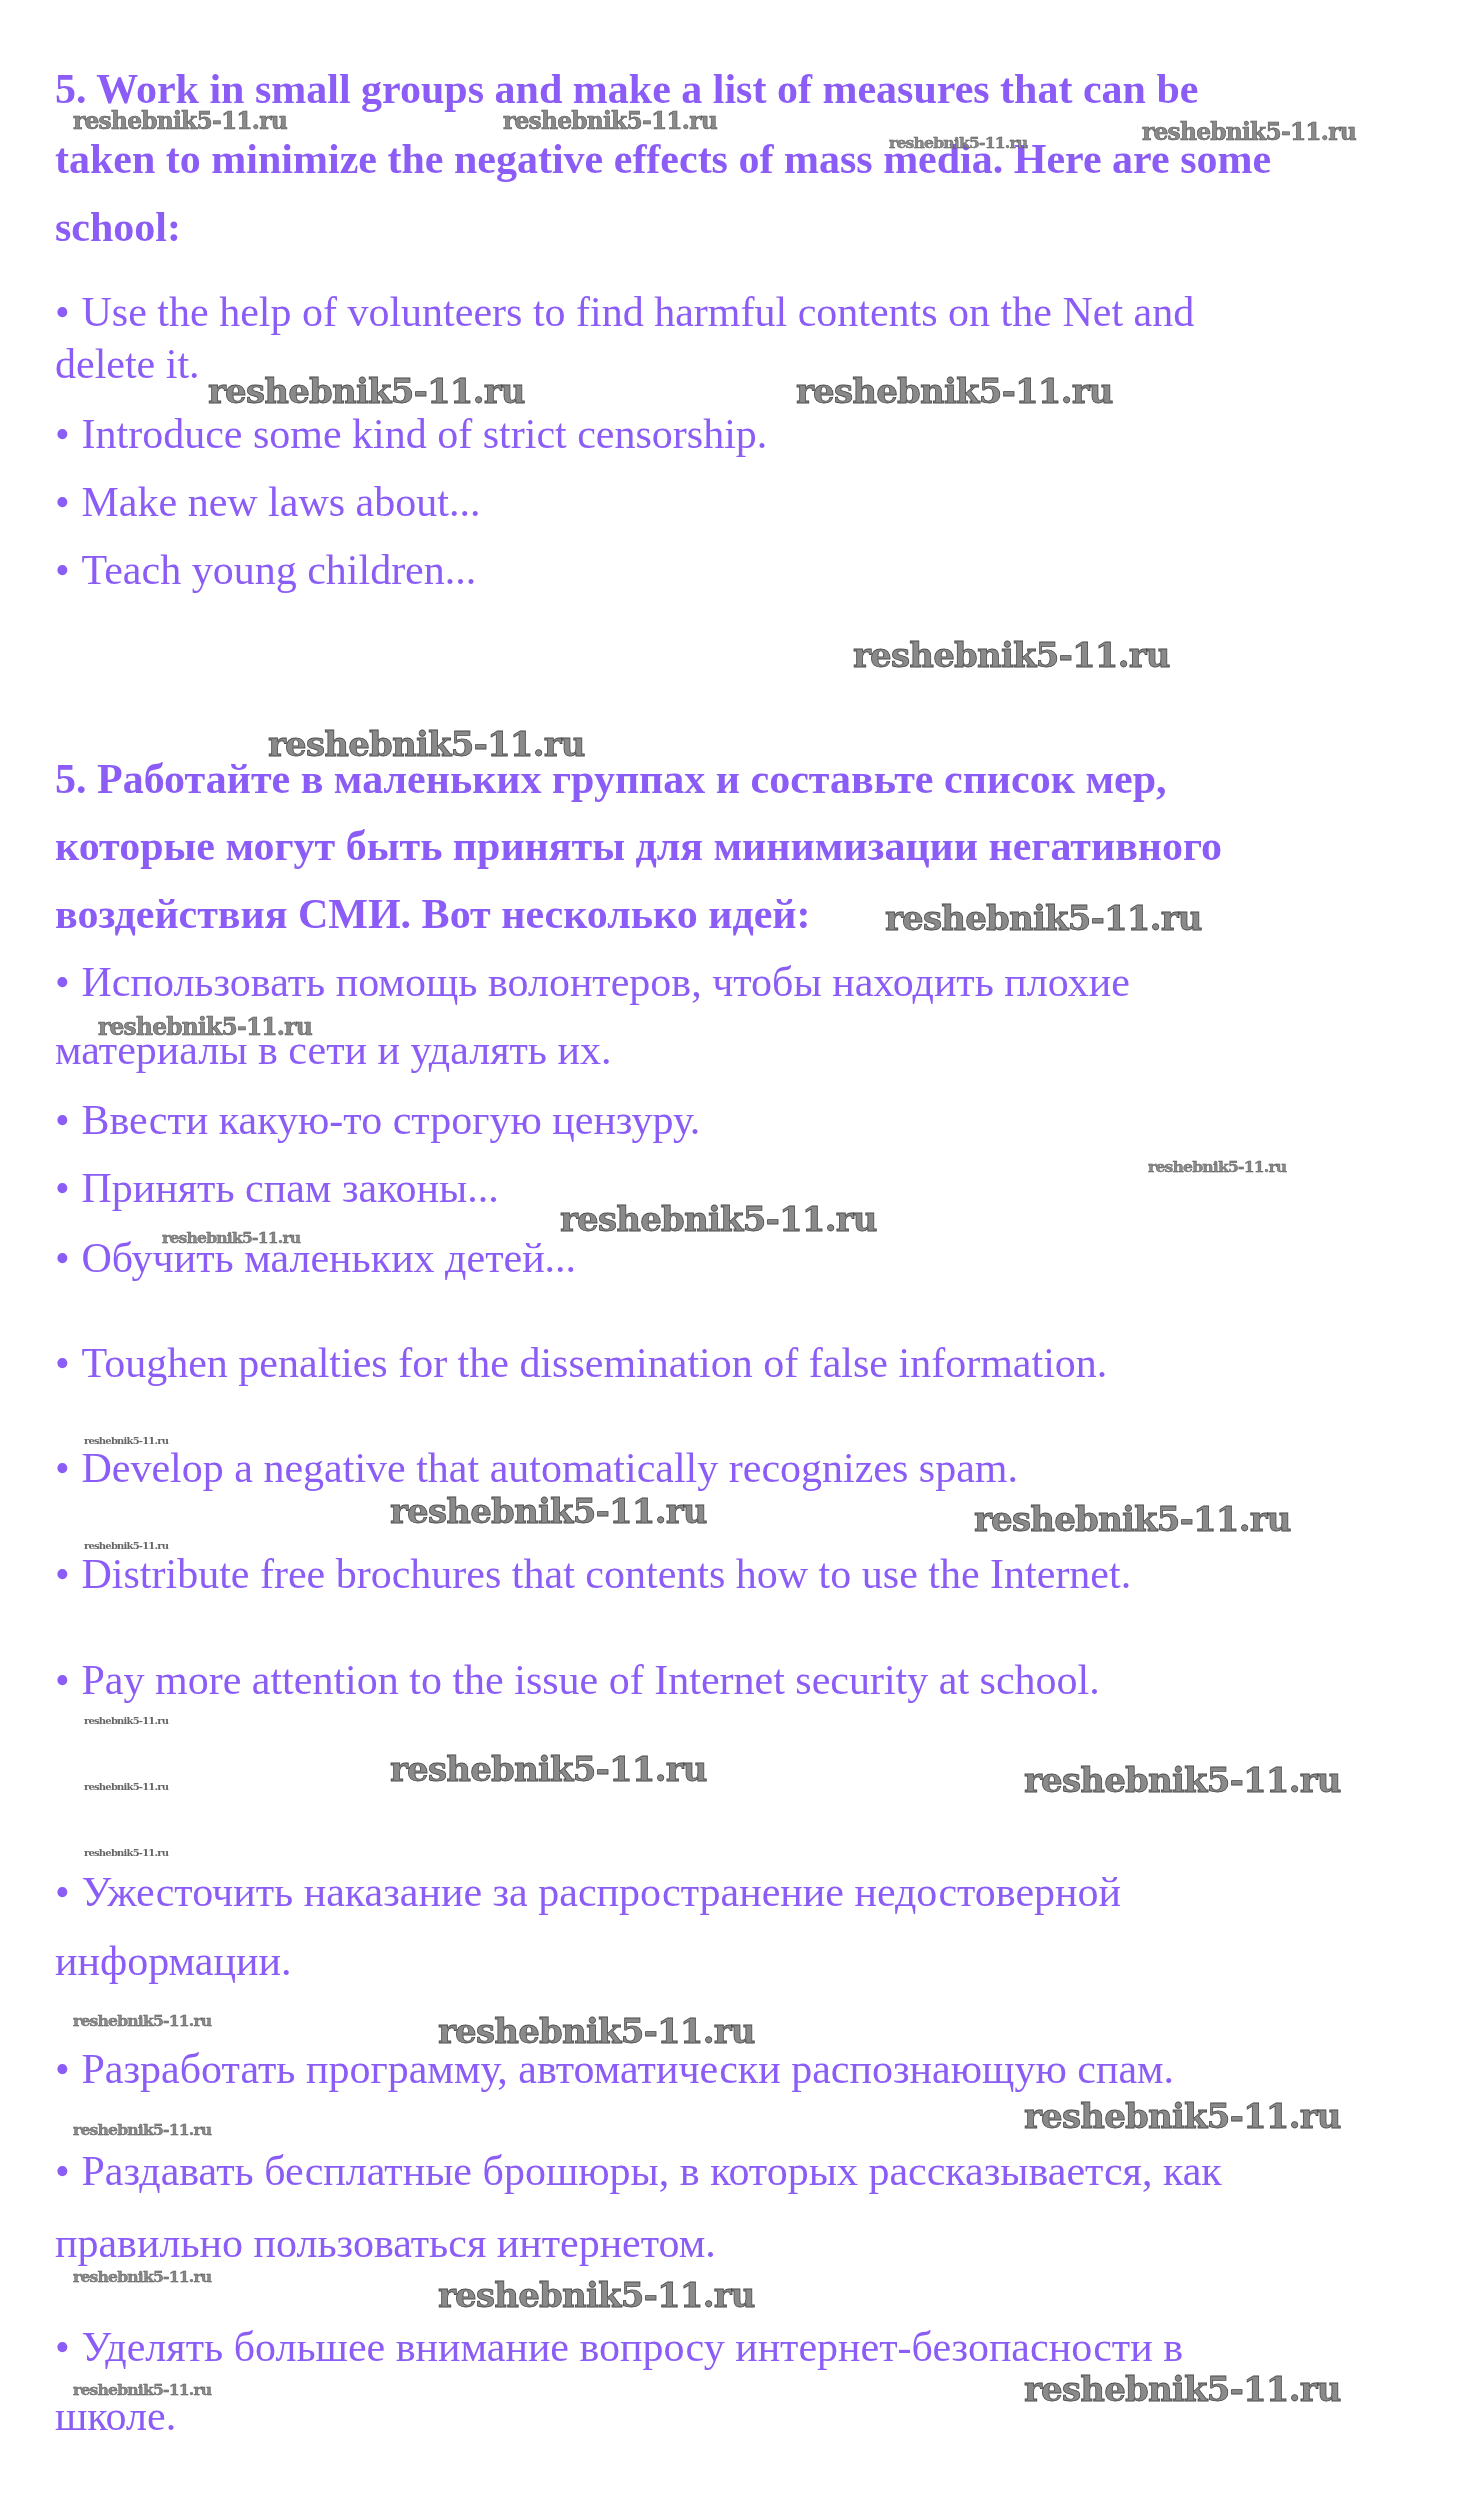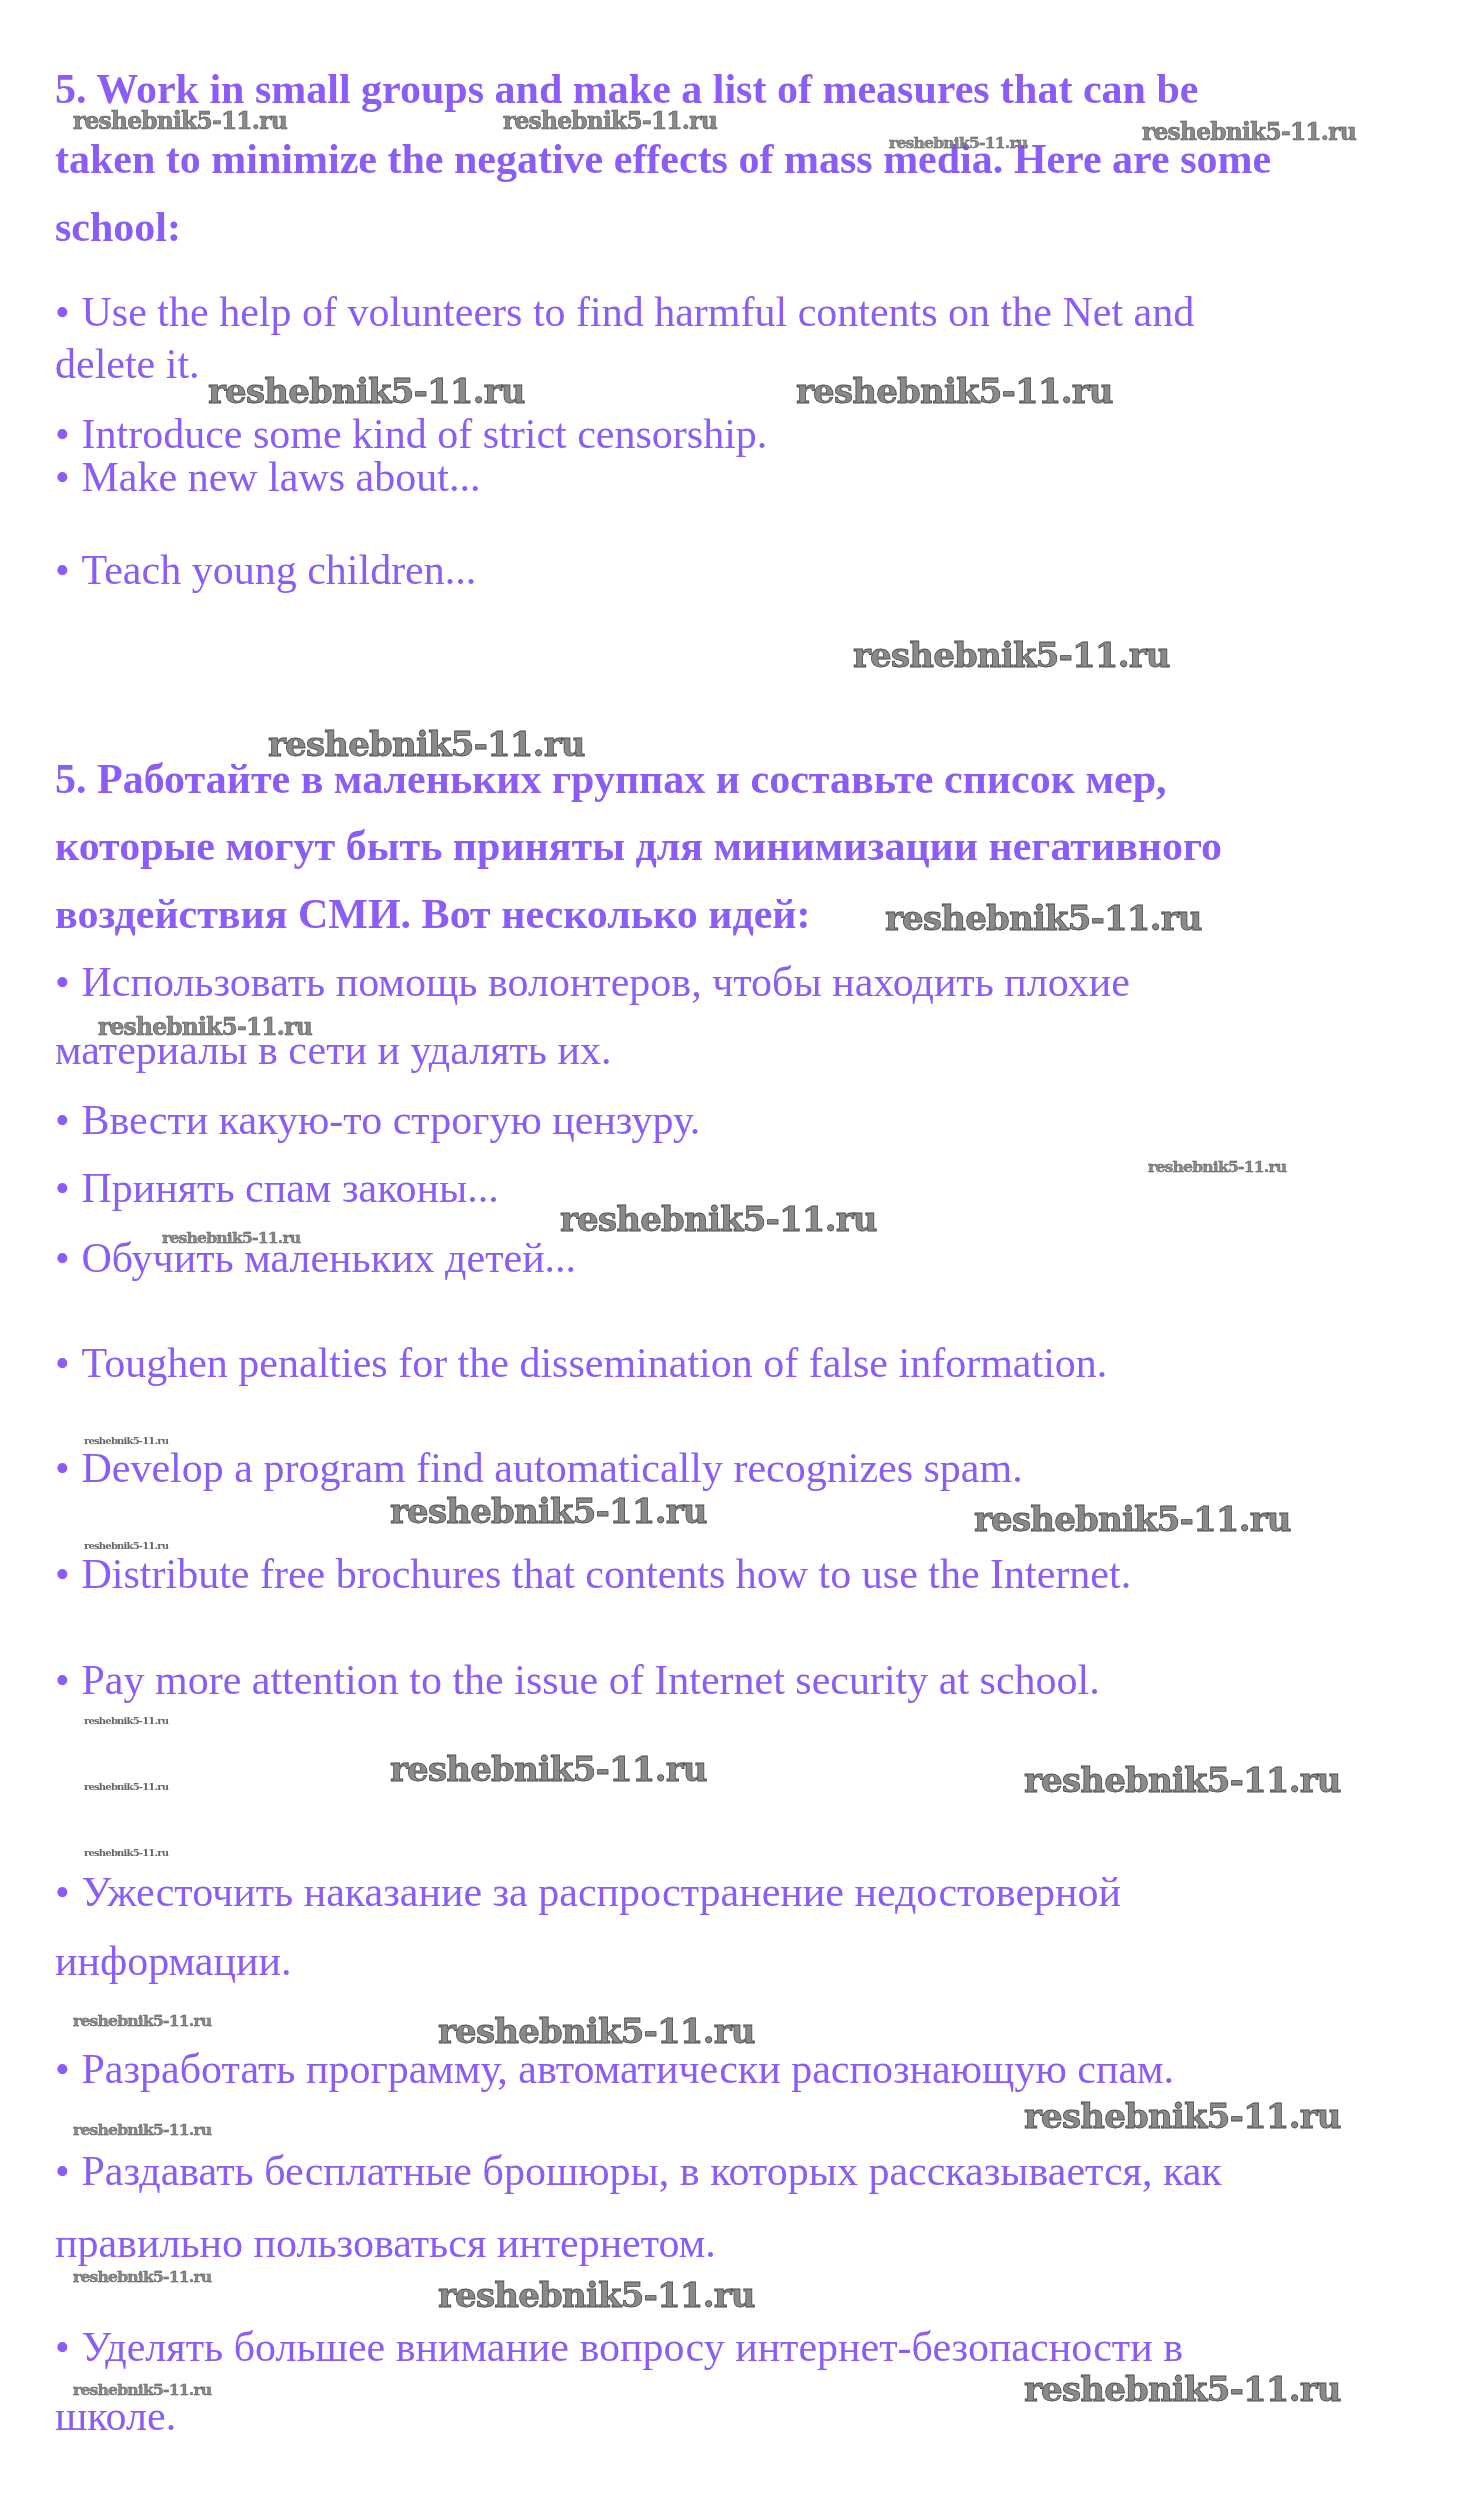--- a/index.html
+++ b/index.html
@@ -24,35 +24,35 @@
 </head>
 <body>
 
 <div class="line bold" style="top:64px">5. Work in small groups and make a list of measures that can be</div>
 <div class="line bold" style="top:134px">taken to minimize the negative effects of mass media. Here are some</div>
 <div class="line bold" style="top:202px">school:</div>
 
 <div class="line" style="top:287px"><span class="bullet-dot">•</span><span>Use the help of volunteers to find harmful contents on the Net and</span></div>
 <div class="line" style="top:339px">delete it.</div>
 <div class="line" style="top:409px"><span class="bullet-dot">•</span><span>Introduce some kind of strict censorship.</span></div>
-<div class="line" style="top:452px"><span class="bullet-dot">•</span><span>Make new laws about...</span></div>
+<div class="line" style="top:477px"><span class="bullet-dot">•</span><span>Make new laws about...</span></div>
 <div class="line" style="top:545px"><span class="bullet-dot">•</span><span>Teach young children...</span></div>
 
 <div class="line bold" style="top:754px">5. Работайте в маленьких группах и составьте список мер,</div>
 <div class="line bold" style="top:821px">которые могут быть приняты для минимизации негативного</div>
 <div class="line bold" style="top:889px">воздействия СМИ. Вот несколько идей:</div>
 
 <div class="line" style="top:957px"><span class="bullet-dot">•</span><span>Использовать помощь волонтеров, чтобы находить плохие</span></div>
 <div class="line" style="top:1025px">материалы в сети и удалять их.</div>
 <div class="line" style="top:1095px"><span class="bullet-dot">•</span><span>Ввести какую-то строгую цензуру.</span></div>
 <div class="line" style="top:1163px"><span class="bullet-dot">•</span><span>Принять спам законы...</span></div>
 <div class="line" style="top:1233px"><span class="bullet-dot">•</span><span>Обучить маленьких детей...</span></div>
 
 <div class="line" style="top:1338px"><span class="bullet-dot">•</span><span>Toughen penalties for the dissemination of false information.</span></div>
-<div class="line" style="top:1443px"><span class="bullet-dot">•</span><span>Develop a program find automatically recognizes spam.</span></div>
+<div class="line" style="top:1443px"><span class="bullet-dot">•</span><span>Develop a negative that automatically recognizes spam.</span></div>
 <div class="line" style="top:1549px"><span class="bullet-dot">•</span><span>Distribute free brochures that contents how to use the Internet.</span></div>
 <div class="line" style="top:1655px"><span class="bullet-dot">•</span><span>Pay more attention to the issue of Internet security at school.</span></div>
 
 <div class="line" style="top:1867px"><span class="bullet-dot">•</span><span>Ужесточить наказание за распространение недостоверной</span></div>
 <div class="line" style="top:1936px">информации.</div>
 <div class="line" style="top:2044px"><span class="bullet-dot">•</span><span>Разработать программу, автоматически распознающую спам.</span></div>
 <div class="line" style="top:2146px"><span class="bullet-dot">•</span><span>Раздавать бесплатные брошюры, в которых рассказывается, как</span></div>
 <div class="line" style="top:2218px">правильно пользоваться интернетом.</div>
 <div class="line" style="top:2322px"><span class="bullet-dot">•</span><span>Уделять большее внимание вопросу интернет-безопасности в</span></div>
 <div class="line" style="top:2391px">школе.</div>

